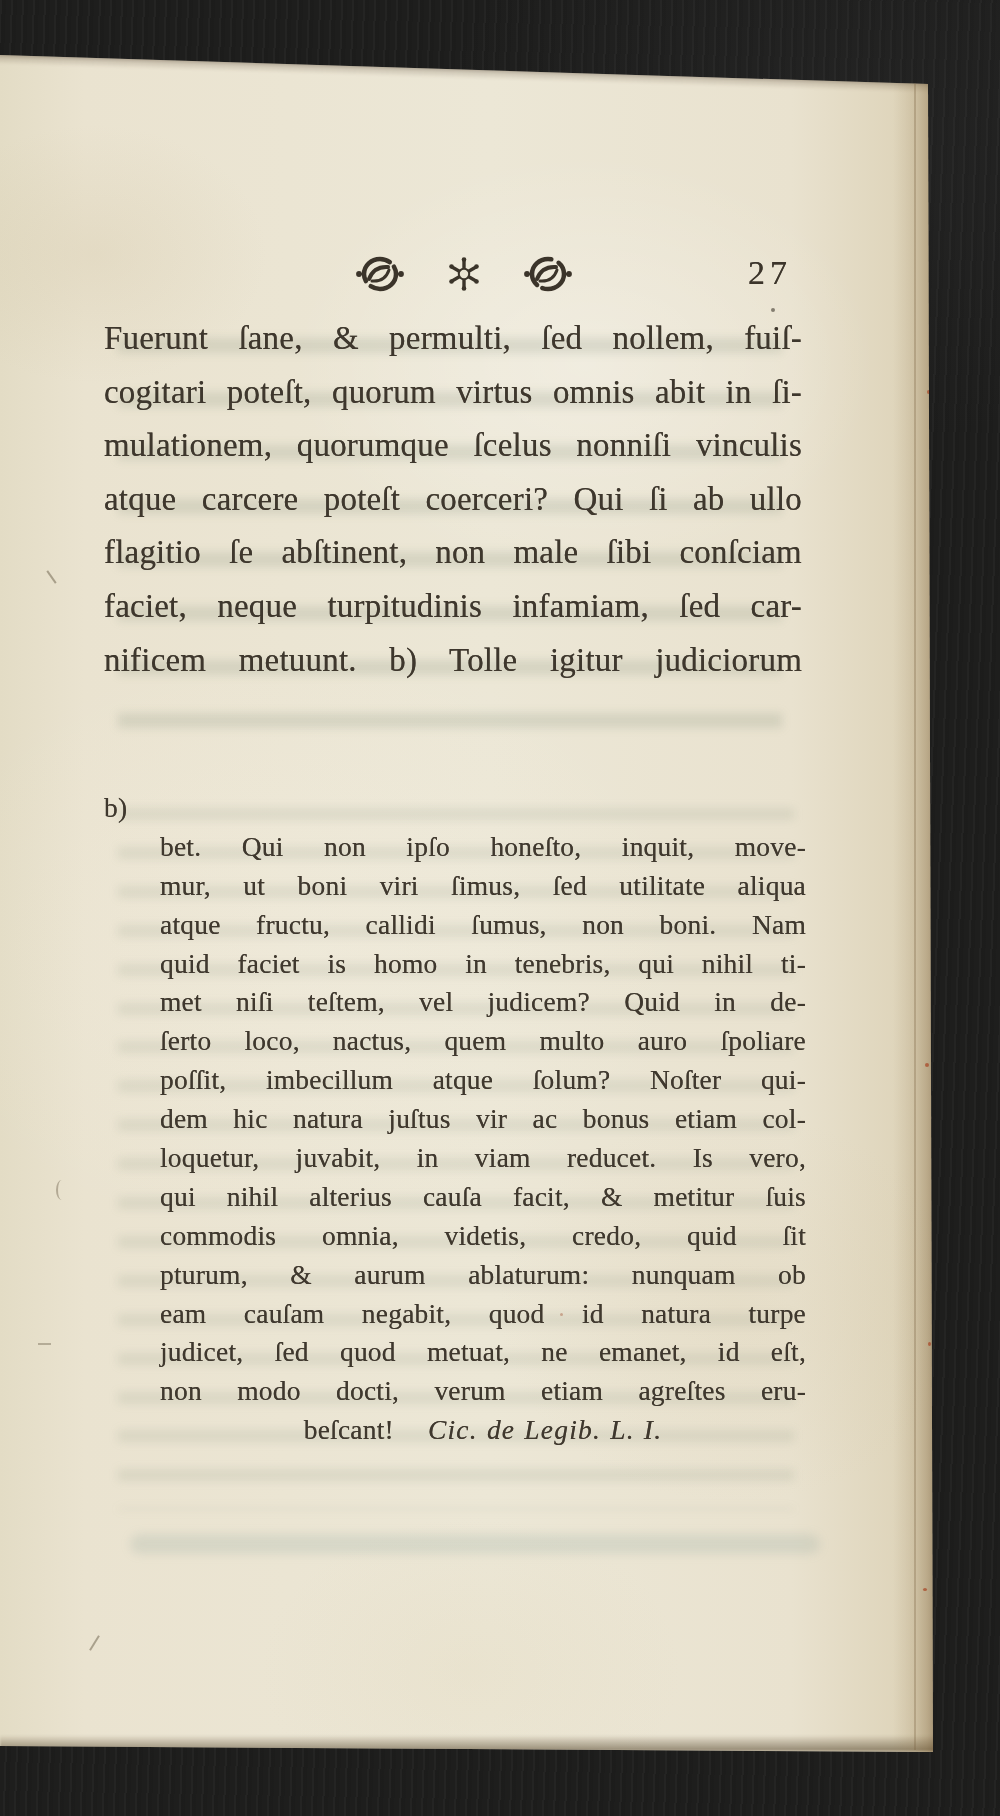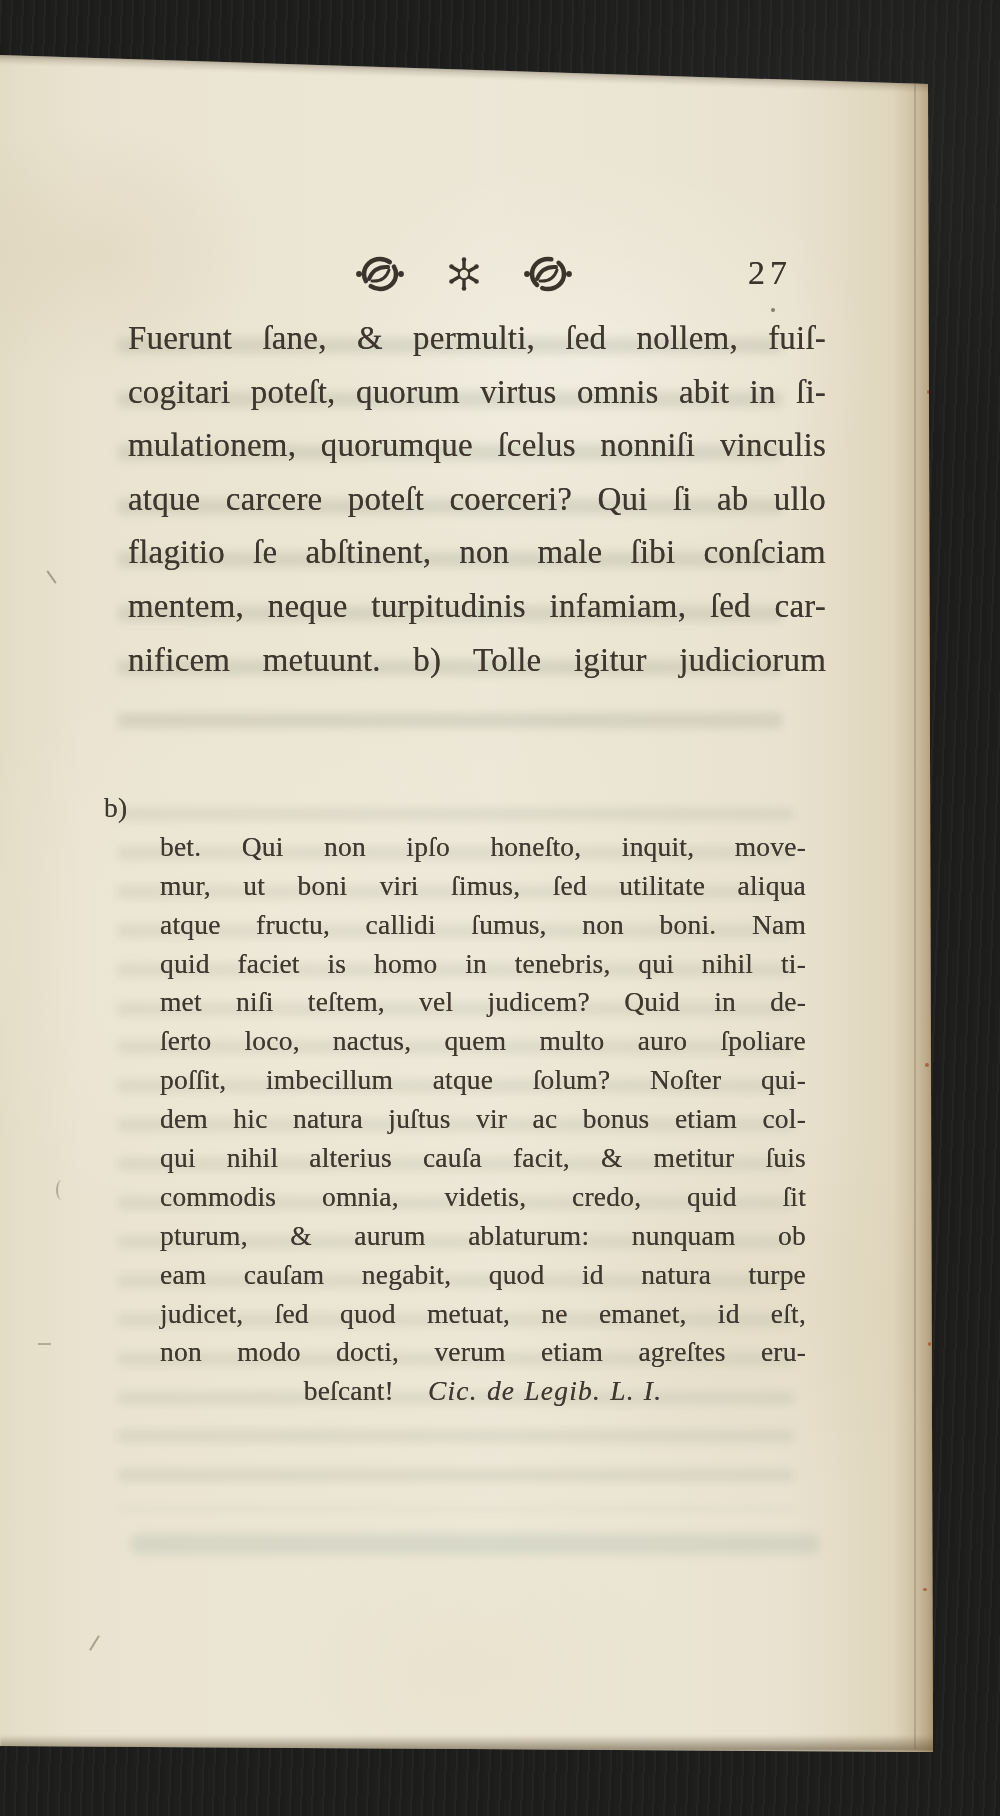--- a/index.html
+++ b/index.html
@@ -42,21 +42,21 @@
     border-radius:10px;filter:blur(5px);}
   
   .orn-row{position:absolute;left:356px;top:250px;width:216px;height:48px;
     display:flex;align-items:center;justify-content:space-between;}
   .page-num{position:absolute;left:748px;top:255px;font-size:34px;line-height:36px;
     letter-spacing:5px;color:#3c352b;text-shadow:0 0 .6px rgba(58,50,40,.8);}
   .num-dot{position:absolute;left:771px;top:308px;width:4px;height:4px;border-radius:50%;background:rgba(62,55,45,.6);}
   
   .main-block{position:absolute;left:104px;top:318px;width:698px;
     font-size:33px;line-height:40px;word-spacing:1.5px;letter-spacing:.2px;
-    color:#3e372d;text-shadow:0 0 .6px rgba(58,50,40,.75);margin-left:24px;}
+    color:#3e372d;text-shadow:0 0 .6px rgba(58,50,40,.75);}
   .mline{height:53.6px;overflow:hidden;text-align:justify;}
   .mline::after{content:"";display:inline-block;width:100%;height:0;}
   .fn-block{position:absolute;left:104px;top:791px;width:702px;
     font-size:27.5px;line-height:33px;word-spacing:1px;letter-spacing:.2px;
     color:#3f382e;text-shadow:0 0 .5px rgba(58,50,40,.75);}
   .fline{height:38.9px;overflow:hidden;text-align:justify;padding-left:56px;}
   .fline::after{content:"";display:inline-block;width:100%;height:0;}
   .fline.first{display:flex;padding-left:0;text-align:left;}
   .fn-marker{flex:0 0 56px;}
   .fn-first-text{flex:1;height:38.9px;overflow:hidden;text-align:justify;}
@@ -135,37 +135,38 @@
     </div>
     <div class="page-num">27</div>
     <div class="num-dot"></div>
 
     <div class="main-block">
       <div class="mline">Fuerunt ſane, &amp; permulti, ſed nollem, fuiſ-</div>
       <div class="mline">cogitari poteſt, quorum virtus omnis abit in ſi-</div>
       <div class="mline">mulationem, quorumque ſcelus nonniſi vinculis</div>
       <div class="mline">atque carcere poteſt coerceri? Qui ſi ab ullo</div>
       <div class="mline">flagitio ſe abſtinent, non male ſibi conſciam</div>
-      <div class="mline">mentem, neque turpitudinis infamiam, ſed car-</div>
+      <div class="mline">faciet, neque turpitudinis infamiam, ſed car-</div>
       <div class="mline">nificem metuunt. b) Tolle igitur judiciorum</div>
     </div>
 
     <div class="fn-block">
       <div class="fline first">
         <span class="fn-marker">b)</span>
         <span class="fn-first-text">Præclara ſunt, quæ hanc in rem Cicero ha-</span>
       </div>
       <div class="fline">bet. Qui non ipſo honeſto, inquit, move-</div>
       <div class="fline">mur, ut boni viri ſimus, ſed utilitate aliqua</div>
       <div class="fline">atque fructu, callidi ſumus, non boni. Nam</div>
       <div class="fline">quid faciet is homo in tenebris, qui nihil ti-</div>
       <div class="fline">met niſi teſtem, vel judicem? Quid in de-</div>
       <div class="fline">ſerto loco, nactus, quem multo auro ſpoliare</div>
       <div class="fline">poſſit, imbecillum atque ſolum? Noſter qui-</div>
       <div class="fline">dem hic natura juſtus vir ac bonus etiam col-</div>
+      <div class="fline">loquetur, juvabit, in viam reducet. Is vero,</div>
       <div class="fline">qui nihil alterius cauſa facit, &amp; metitur ſuis</div>
       <div class="fline">commodis omnia, videtis, credo, quid ſit</div>
       <div class="fline">pturum, &amp; aurum ablaturum: nunquam ob</div>
       <div class="fline">eam cauſam negabit, quod id natura turpe</div>
       <div class="fline">judicet, ſed quod metuat, ne emanet, id eſt,</div>
       <div class="fline">non modo docti, verum etiam agreſtes eru-</div>
       <div class="fline last">
         <span>beſcant!</span>
         <span class="citation">Cic. de Legib. L. I.</span>
       </div>

